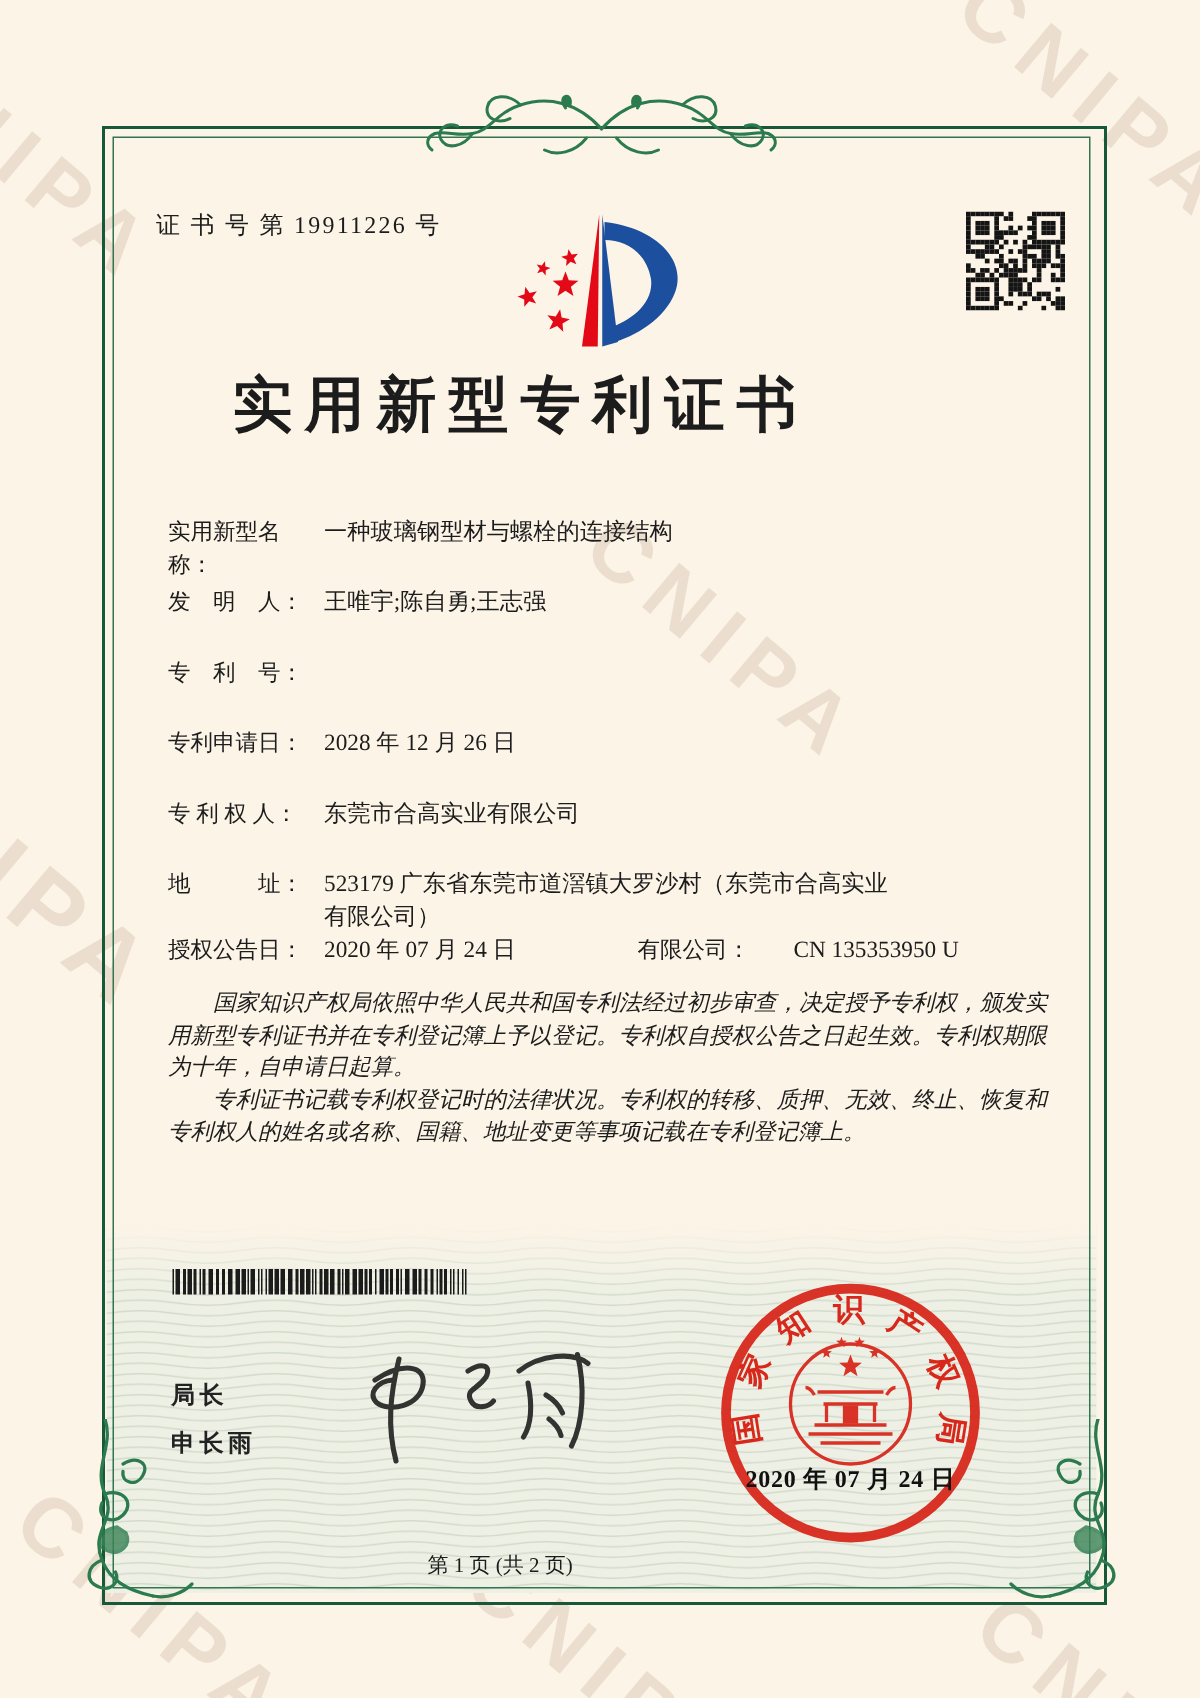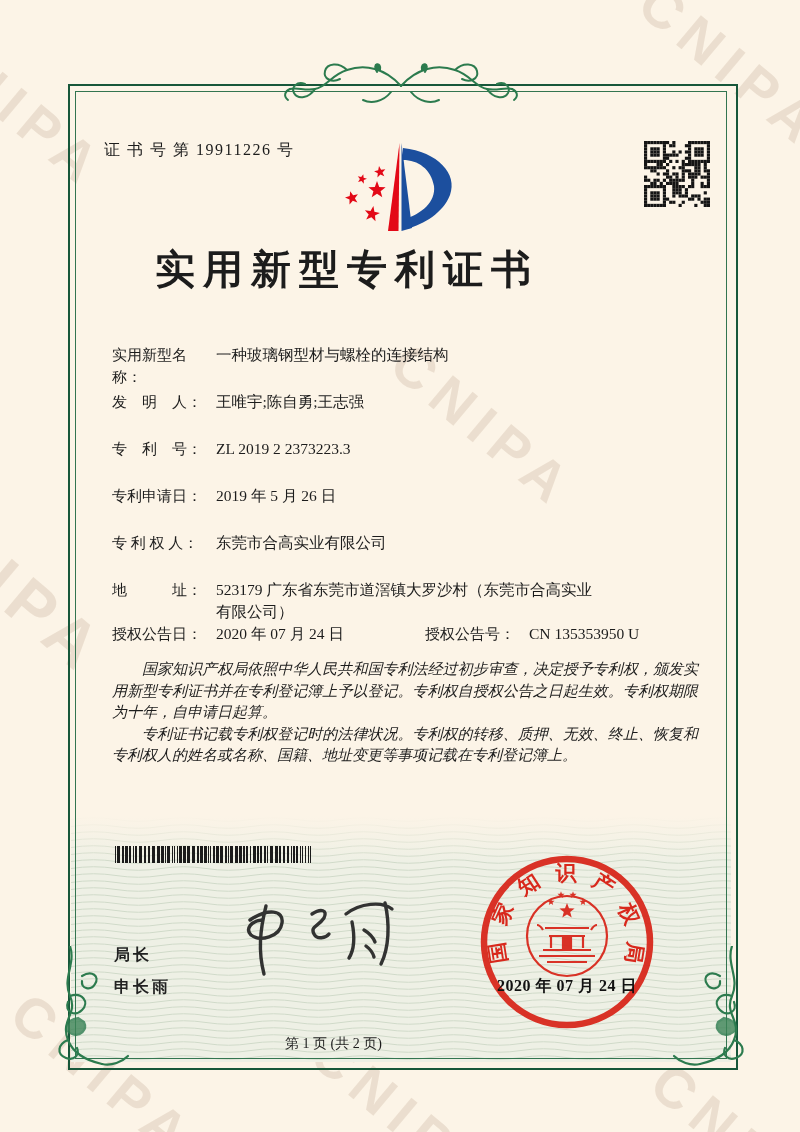--- a/index.html
+++ b/index.html
@@ -28,21 +28,21 @@
   .f-val{font-size:15.5px;white-space:pre-line;width:480px;}
   
   #body-text{position:absolute;left:112px;top:659px;width:586px;z-index:4;font-style:italic;
              font-size:15px;line-height:21.5px;text-align:justify;}
   #body-text p{margin:0;text-indent:2em;}
   
   #barcode{position:absolute;left:115px;top:846px;width:202px;height:17px;z-index:4;}
   #barcode i{position:absolute;top:0;bottom:0;background:#1b1b1b;}
   
   .sig-label{position:absolute;left:114px;z-index:4;font-family:"Liberation Sans","DejaVu Sans",sans-serif;
-             font-size:16px;font-weight:600;letter-spacing:3px;color:#222;margin-top:25px;}
+             font-size:16px;font-weight:600;letter-spacing:3px;color:#222;}
   #sig-svg{position:absolute;left:238px;top:896px;z-index:4;}
   
   #seal{position:absolute;left:456px;top:832px;width:222px;height:222px;z-index:5;opacity:.95;}
   .seal-char{position:absolute;left:555px;top:931px;width:22px;height:22px;z-index:5;
              font-size:21px;font-weight:bold;color:var(--seal_red,#d8281c);text-align:center;line-height:22px;
              transform-origin:11px 11px;}
   #seal-date{position:absolute;left:494px;top:976px;width:146px;text-align:center;z-index:6;
              font-size:16px;font-weight:600;letter-spacing:.5px;color:#111;}
   
   #page-num{position:absolute;left:285px;top:1035px;width:200px;text-align:left;font-size:14px;z-index:4;}
@@ -360,39 +360,38 @@
   <div class="f-row" style="top:344px">
     <span class="f-label">实用新型名称：</span>
     <span class="f-val">一种玻璃钢型材与螺栓的连接结构</span>
   </div>
   <div class="f-row" style="top:391px">
     <span class="f-label">发　明　人：</span>
     <span class="f-val">王唯宇;陈自勇;王志强</span>
   </div>
   <div class="f-row" style="top:438px">
     <span class="f-label">专　利　号：</span>
-    <span class="f-val">ZL 2019 2 2373223.3</span>
   </div>
   <div class="f-row" style="top:485px">
     <span class="f-label">专利申请日：</span>
-    <span class="f-val">2019 年 5 月 26 日</span>
+    <span class="f-val">2028 年 12 月 26 日</span>
   </div>
   <div class="f-row" style="top:532px">
     <span class="f-label">专 利 权 人：</span>
     <span class="f-val">东莞市合高实业有限公司</span>
   </div>
   <div class="f-row" style="top:579px">
     <span class="f-label">地　　　址：</span>
     <span class="f-val">523179 广东省东莞市道滘镇大罗沙村（东莞市合高实业
 有限公司）</span>
   </div>
   <div class="f-row" style="top:623px">
     <span class="f-label">授权公告日：</span>
     <span class="f-val" style="width:209px">2020 年 07 月 24 日</span>
-    <span class="f-label">授权公告号：</span>
+    <span class="f-label">有限公司：</span>
     <span class="f-val" style="width:163px">CN 135353950 U</span>
   </div>
 
   <div id="body-text">
     <p>国家知识产权局依照中华人民共和国专利法经过初步审查，决定授予专利权，颁发实用新型专利证书并在专利登记簿上予以登记。专利权自授权公告之日起生效。专利权期限为十年，自申请日起算。</p>
     <p>专利证书记载专利权登记时的法律状况。专利权的转移、质押、无效、终止、恢复和专利权人的姓名或名称、国籍、地址变更等事项记载在专利登记簿上。</p>
   </div>
 
   <div id="barcode">
       <i style="left: 0px; width: 1px;"></i>

